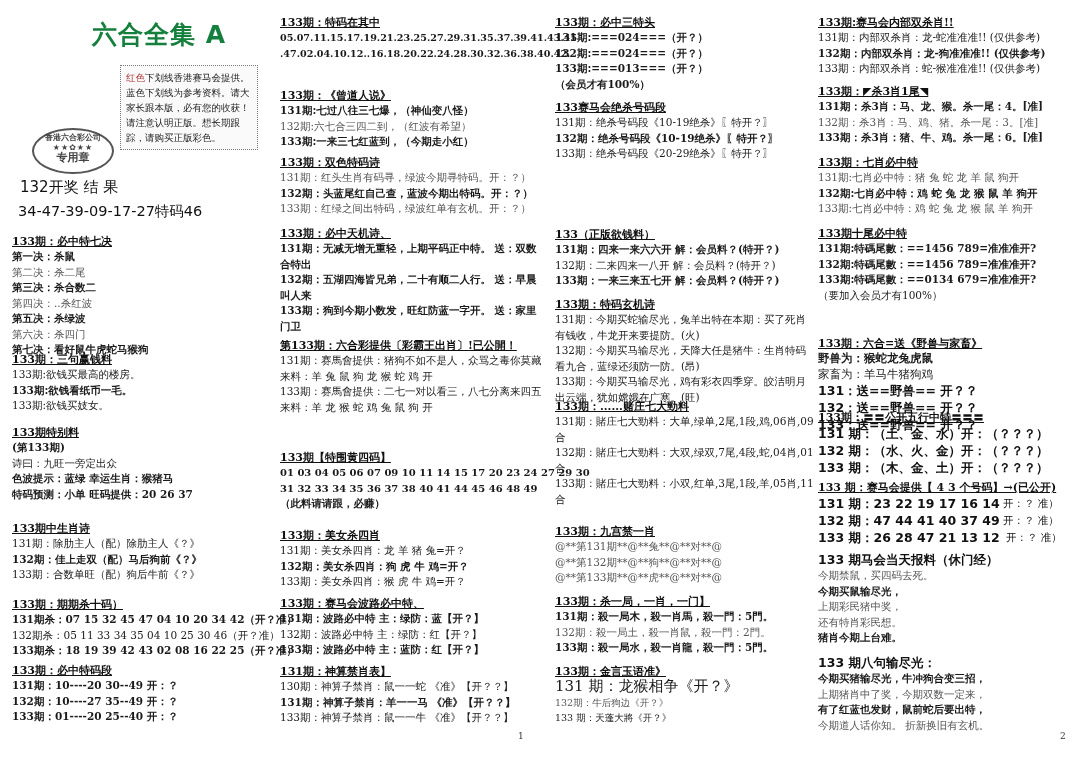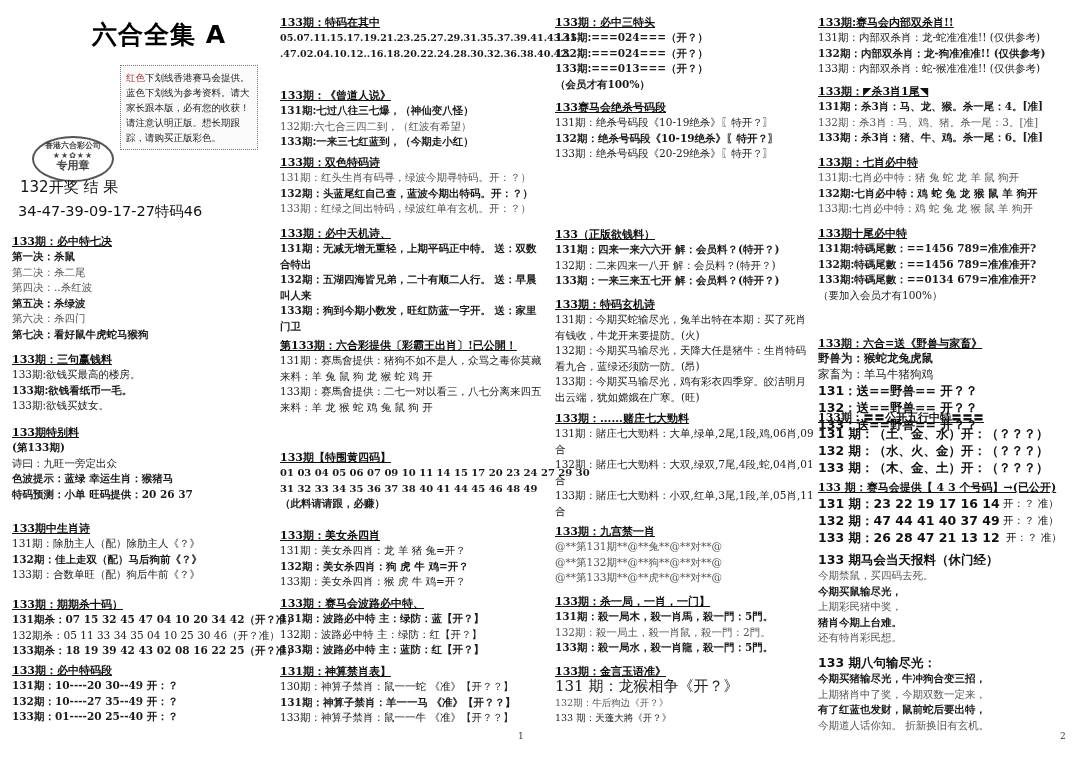--- a/index.html
+++ b/index.html
@@ -18,30 +18,30 @@
     font-size:11px; font-weight:bold; text-decoration:underline;
     line-height:15px; white-space:nowrap; color:#111;
   }
   .ln { font-size:10.5px; line-height:15.5px; white-space:nowrap; color:#1a1a1a; }
   .ln.wrap { white-space:normal; }
   .b { font-weight:bold; }
   .g { color:#555; }
   .big { font-size:12.5px; font-weight:bold; line-height:17px; font-family:"DejaVu Sans", sans-serif; }
   .title {
     position:absolute; left:80px; top:18px; font-family:"DejaVu Sans", sans-serif;
-    font-size:25px; font-weight:bold; letter-spacing:1px; color:#000000;
+    font-size:25px; font-weight:bold; letter-spacing:1px; color:#15803d;
   }
   .notice {
     position:absolute; left:108px; top:65px; width:126px; padding:4px 5px;
     border:1px dotted #777; font-size:9.5px; line-height:15px; color:#222;
     background:#fafafa;
   }
   .notice .red { color:#a33; }
   .stamp {
-    position:absolute; left:20px; top:136px; width:78px; height:42px;
+    position:absolute; left:20px; top:128px; width:78px; height:42px;
     border:2px solid #555; border-radius:50%; text-align:center;
     font-family:"DejaVu Sans", sans-serif; color:#444;
   }
   .stamp .t1 { font-size:8px; line-height:10px; margin-top:3px; font-weight:bold; }
   .stamp .t2 { font-size:8px; line-height:9px; letter-spacing:1px; }
   .stamp .t3 { font-size:11px; line-height:11px; font-weight:bold; }
   .result-label { position:absolute; left:8px; top:178px; font-family:"DejaVu Sans", sans-serif; font-size:15px; }
   .result-nums { position:absolute; left:6px; top:202px; font-family:"DejaVu Sans", sans-serif; font-size:14.5px; }
   .pageno { position:absolute; font-size:9px; color:#333; }
 </style>
@@ -58,20 +58,21 @@
   <div class="notice">
     <span class="red">红色</span><span>下划线香港赛马会提供。蓝色下划线为参考资料。请大家长跟本版，必有您的收获！请注意认明正版。想长期跟踪，请购买正版彩色。</span>
   </div>
   <div class="result-label">132开奖  结  果</div>
   <div class="result-nums">34-47-39-09-17-27特码46</div>
 
   <div class="sec" style="top:234px;">
     <div class="h">133期：必中特七决</div>
     <div class="ln b">第一决：杀鼠</div>
     <div class="ln g">第二决：杀二尾</div>
+    <div class="ln b">第三决：杀合数二</div>
     <div class="ln g">第四决：..杀红波</div>
     <div class="ln b">第五决：杀绿波</div>
     <div class="ln g">第六决：杀四门</div>
     <div class="ln b">第七决：看好鼠牛虎蛇马猴狗</div>
   </div>
 
   <div class="sec" style="top:352px;">
     <div class="h">133期：三句赢钱料</div>
     <div class="ln">133期:欲钱买最高的楼房。</div>
     <div class="ln b">133期:欲钱看纸币一毛。</div>
@@ -195,21 +196,21 @@
     <div class="ln b">133期：一来三来五七开 解：会员料？(特开？)</div>
   </div>
 
   <div class="sec" style="top:297px;">
     <div class="h">133期：特码玄机诗</div>
     <div class="ln wrap">131期：今期买蛇输尽光，兔羊出特在本期：买了死肖有钱收，牛龙开来要提防。(火)</div>
     <div class="ln wrap">132期：今期买马输尽光，天降大任是猪牛：生肖特码看九合，蓝绿还须防一防。(昂)</div>
     <div class="ln wrap">133期：今期买马输尽光，鸡有彩衣四季穿。皎洁明月出云端，犹如嫦娥在广寒。(旺)</div>
   </div>
 
-  <div class="sec" style="top:411px;">
+  <div class="sec" style="top:399px;">
     <div class="h">133期：......赌庄七大勁料</div>
     <div class="ln wrap">131期：賭庄七大勁料：大单,绿单,2尾,1段,鸡,06肖,09合</div>
     <div class="ln wrap">132期：賭庄七大勁料：大双,绿双,7尾,4段,蛇,04肖,01合</div>
     <div class="ln wrap">133期：賭庄七大勁料：小双,红单,3尾,1段,羊,05肖,11合</div>
   </div>
 
   <div class="sec" style="top:524px;">
     <div class="h">133期：九宫禁一肖</div>
     <div class="ln g">@**第131期**@**兔**@**对**@</div>
     <div class="ln g">@**第132期**@**狗**@**对**@</div>
@@ -282,22 +283,22 @@
     <div class="big"><span>131 期：23 22 19 17 16 14</span><span style="position:absolute; left:185px; font-weight:normal; font-size:10.5px;">开：？  准）</span></div>
     <div class="big"><span>132 期：47 44 41 40 37 49</span><span style="position:absolute; left:185px; font-weight:normal; font-size:10.5px;">开：？  准）</span></div>
     <div class="big"><span>133 期：26 28 47 21 13 12</span><span style="position:absolute; left:188px; font-weight:normal; font-size:10.5px;">开：？  准）</span></div>
   </div>
 
   <div class="sec" style="top:551px;">
     <div class="big">133 期马会当天报料（休门经）</div>
     <div class="ln g">今期禁鼠，买四码去死。</div>
     <div class="ln b">今期买鼠输尽光，</div>
     <div class="ln g">上期彩民猪中奖，</div>
+    <div class="ln g">还有特肖彩民想。</div>
     <div class="ln b">猪肖今期上台难。</div>
-    <div class="ln g">还有特肖彩民想。</div>
   </div>
 
   <div class="sec" style="top:654px;">
     <div class="big">133 期八句输尽光：</div>
     <div class="ln b">今期买猪输尽光，牛冲狗合变三招，</div>
     <div class="ln g">上期猪肖中了奖，今期双数一定来，</div>
     <div class="ln b">有了红蓝也发财，鼠前蛇后要出特，</div>
     <div class="ln g">今期道人话你知。 折新换旧有玄机。</div>
   </div>
   <div class="pageno" style="left:242px; top:731px;">2</div>

